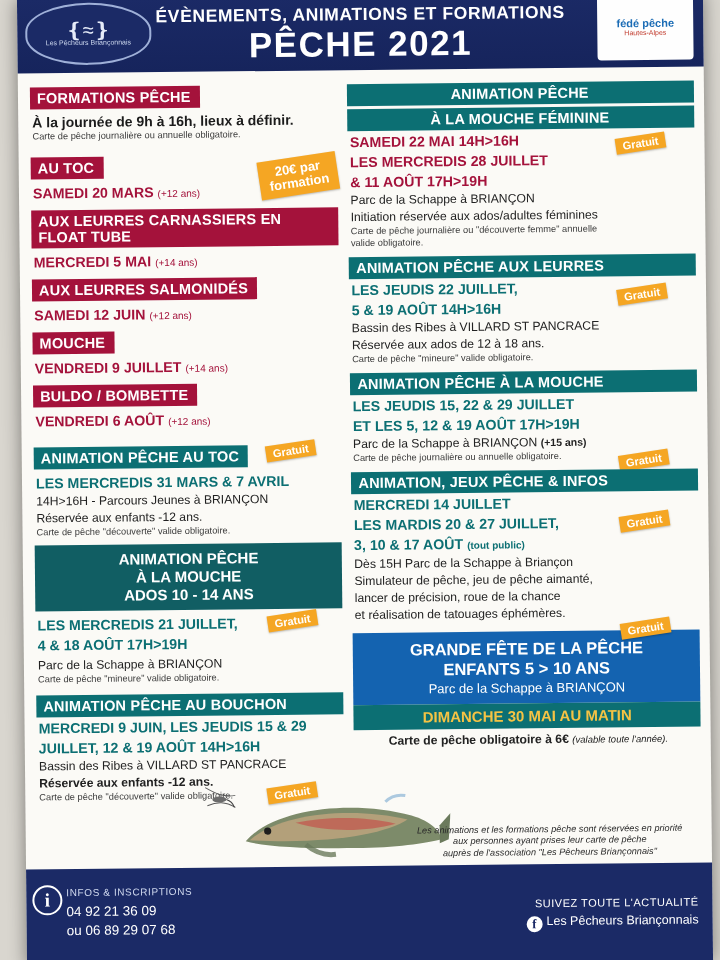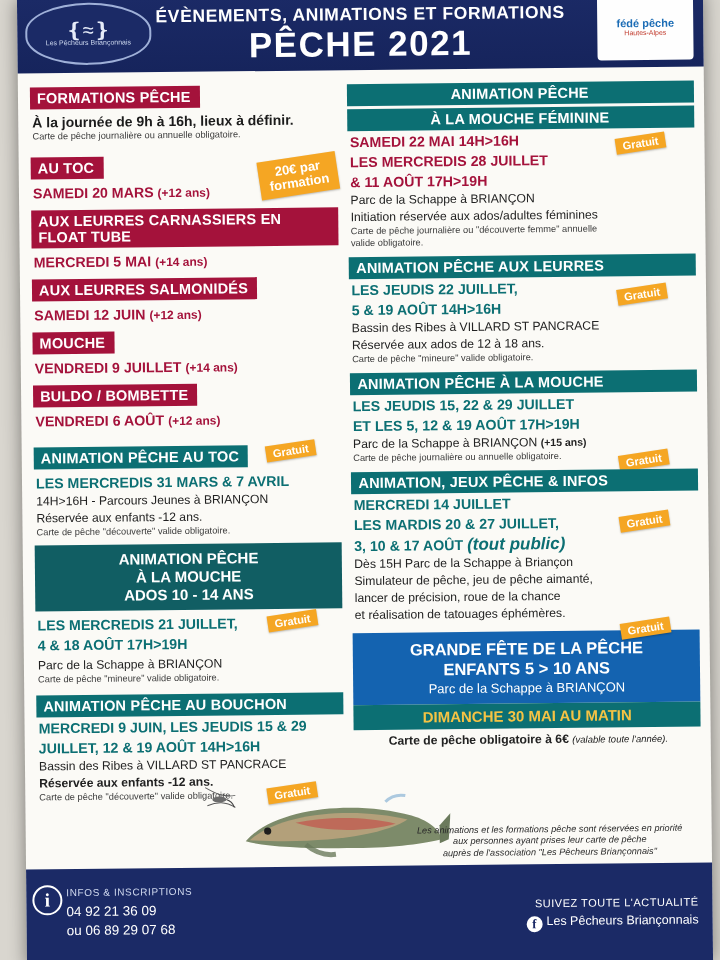--- a/index.html
+++ b/index.html
@@ -103,21 +103,21 @@
   .lead {
     font-size: 14px; font-weight: bold; color: #1b1b1b;
     margin: 2px 0 0 2px;
   }
   .evt {
     font-size: 14.2px; font-weight: bold; color: #a4123b;
     margin: 3px 0 0 2px; line-height: 17px;
   }
   .evt.teal { color: #0c6f73; }
   .evt .age {
-    font-size: 12px; font-weight: bold; color: #a4123b;
+    font-size: 10px; font-weight: normal; color: #a4123b;
   }
   .note {
     font-size: 12.2px; color: #222; margin: 2px 0 0 2px; line-height: 15px;
   }
   .note.bold { font-weight: bold; }
   .fine {
     font-size: 9.3px; color: #3a3a3a; margin: 1px 0 0 2px; line-height: 11px;
   }
 
   
@@ -332,21 +332,21 @@
             <div class="evt teal">ET LES 5, 12 &amp; 19 AOÛT 17H&gt;19H</div>
             <div class="note"><span>Parc de la Schappe à BRIANÇON</span> <span style="font-size:10.5px;font-weight:bold;text-align:right;">(+15 ans)</span></div>
             <div class="fine">Carte de pêche journalière ou annuelle obligatoire.</div>
             <span class="sticker" style="left:268px; top:82px;">Gratuit</span>
           </div>
 
           <div class="rel" style="margin-top:8px">
             <span class="bar teal full">ANIMATION, JEUX PÊCHE &amp; INFOS</span>
             <div class="evt teal">MERCREDI 14 JUILLET</div>
             <div class="evt teal">LES MARDIS 20 &amp; 27 JUILLET,</div>
-            <div class="evt teal"><span>3, 10 &amp; 17 AOÛT</span> <span style="font-size:17px;font-style:italic;">(tout public)</span></div>
+            <div class="evt teal"><span>3, 10 &amp; 17 AOÛT</span> <span style="font-size:10px;">(tout public)</span></div>
             <span class="sticker" style="left:268px; top:44px;">Gratuit</span>
             <div class="note">Dès 15H Parc de la Schappe à Briançon</div>
             <div class="note">Simulateur de pêche, jeu de pêche aimanté,</div>
             <div class="note">lancer de précision, roue de la chance</div>
             <div class="note">et réalisation de tatouages éphémères.</div>
           </div>
 
           <div class="rel" style="margin-top:10px">
             <span class="sticker" style="left:268px; top:-10px; z-index:5;">Gratuit</span>
             <div class="blue-box">

